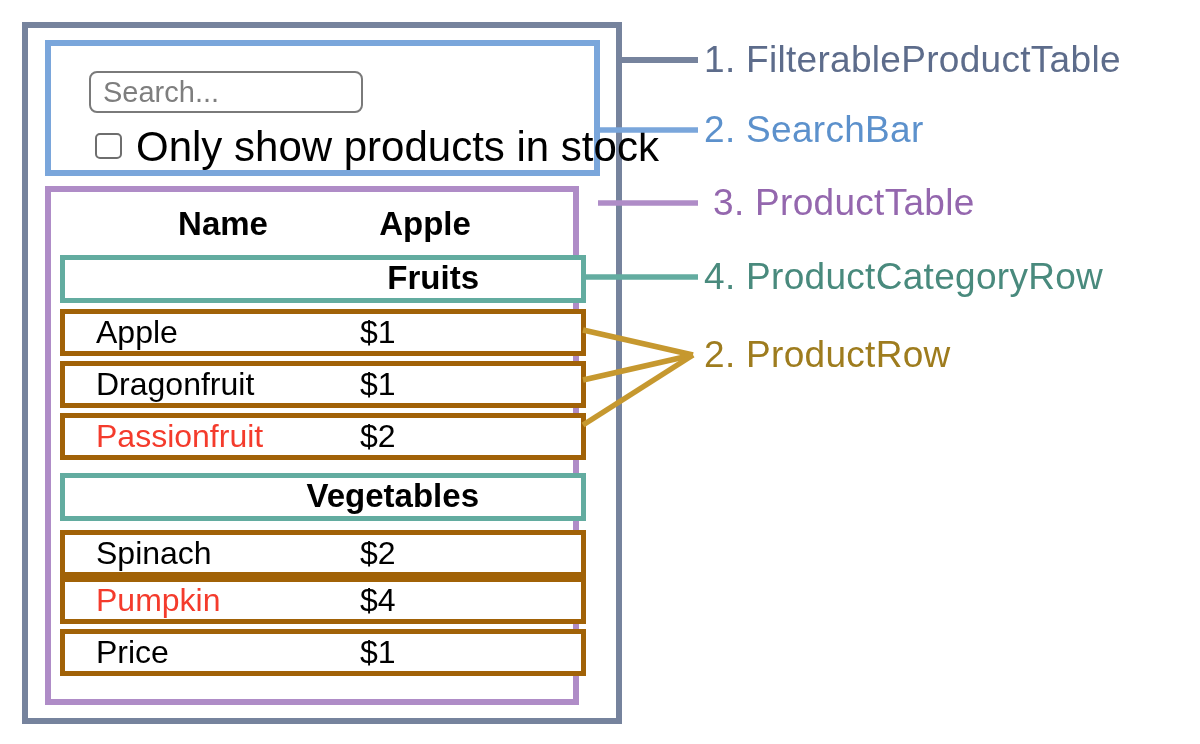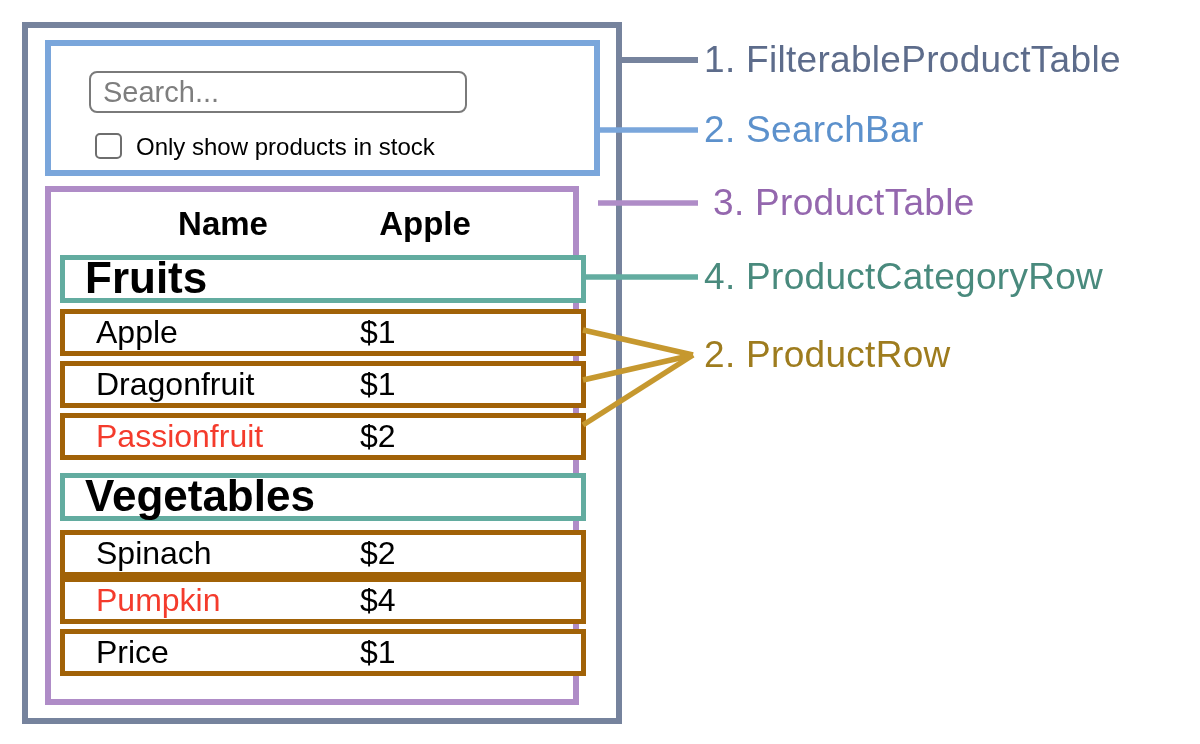--- a/index.html
+++ b/index.html
@@ -8,43 +8,43 @@
     font-family:"Liberation Sans",sans-serif;color:#000;
   }
   .stage *{box-sizing:border-box;}
   .absbox{position:absolute;background:#fff;}
   
   .outer-box   {left:22px;top:22px;width:600px;height:702px;border:6px solid #76839D;}
   .search-box  {left:45px;top:40px;width:555px;height:136px;border:6px solid #7AA6DB;}
   .table-box   {left:45px;top:186px;width:534px;height:519px;border:6px solid #AF8CC7;}
   
   .search-input{
-    position:absolute;left:38px;top:25px;width:378px;height:42px;
+    position:absolute;left:38px;top:25px;width:274px;height:42px;
     border:2px solid #7A7A7A;border-radius:8px;padding:0 12px;
     font-family:"Liberation Sans",sans-serif;font-size:29px;color:#333;outline:none;
   }
   .search-input::placeholder{color:#7E7E7E;opacity:1;}
   .checkbox{
     position:absolute;left:44px;top:87px;width:27px;height:26px;
     border:2px solid #6E6E6E;border-radius:5px;background:#fff;cursor:pointer;
   }
   .checkbox-label{
     position:absolute;left:85px;top:83px;height:36px;line-height:36px;
-    font-size:24px;color:#000;white-space:nowrap;
+    font-size:42px;color:#000;white-space:nowrap;
   }
   
   .col-header{position:absolute;top:14px;height:36px;line-height:36px;font-weight:bold;font-size:33px;text-align:center;}
   .col-header.name {left:45px;width:254px;}
   .col-header.price{left:309px;width:130px;}
   .trow{position:absolute;left:9px;width:526px;background:#fff;}
   .cat-row {height:48px;border:5px solid #63ACA0;}
   .prod-row{height:47px;border:5px solid #a16207;}
   .cat-label{
     position:absolute;left:20px;top:0;width:394px;height:36px;line-height:36px;
-    font-weight:bold;font-size:44px;text-align:left;
+    font-weight:bold;font-size:33px;text-align:right;
   }
   .cat-inner,.row-inner{position:absolute;inset:0;display:flex;align-items:center;}
   .row-name{position:absolute;left:31px;font-size:32px;white-space:nowrap;}
   .row-name.oos{color:#F43B2C;}
   .row-price{position:absolute;left:295px;width:130px;font-size:32px;}
   
   .r-fruits {top:63px;}  .r-apple {top:117px;} .r-dragon{top:169px;} .r-passion{top:221px;}
   .r-veg    {top:281px;} .r-spinach{top:338px;} .r-pumpkin{top:385px;} .r-peas{top:437px;}
   
   .legend-item{

